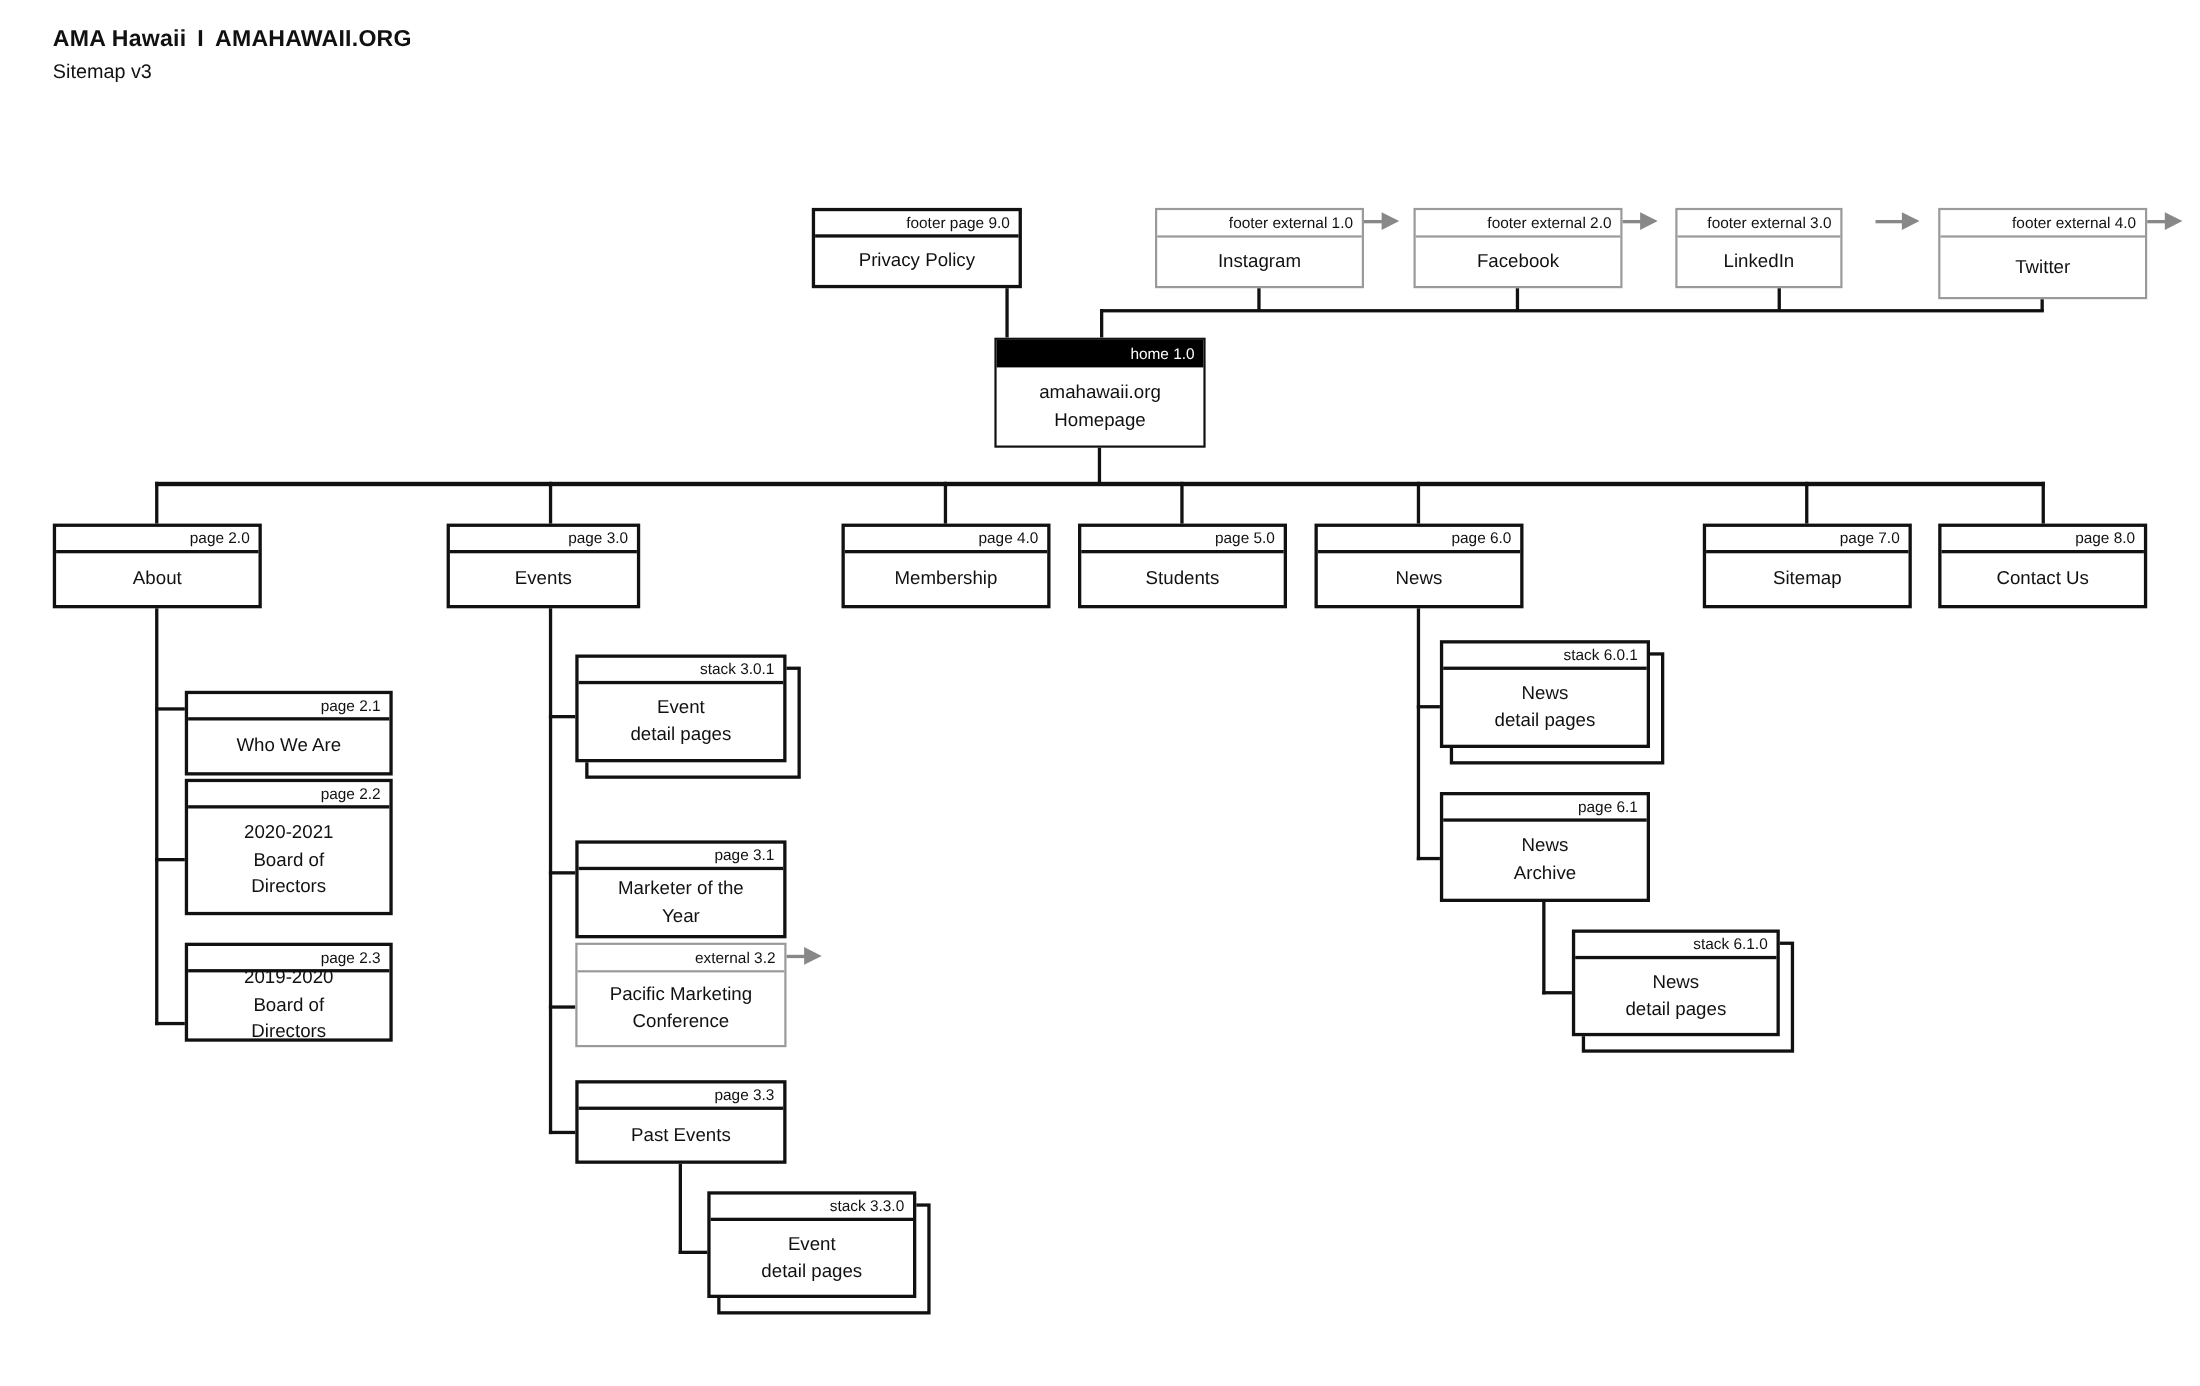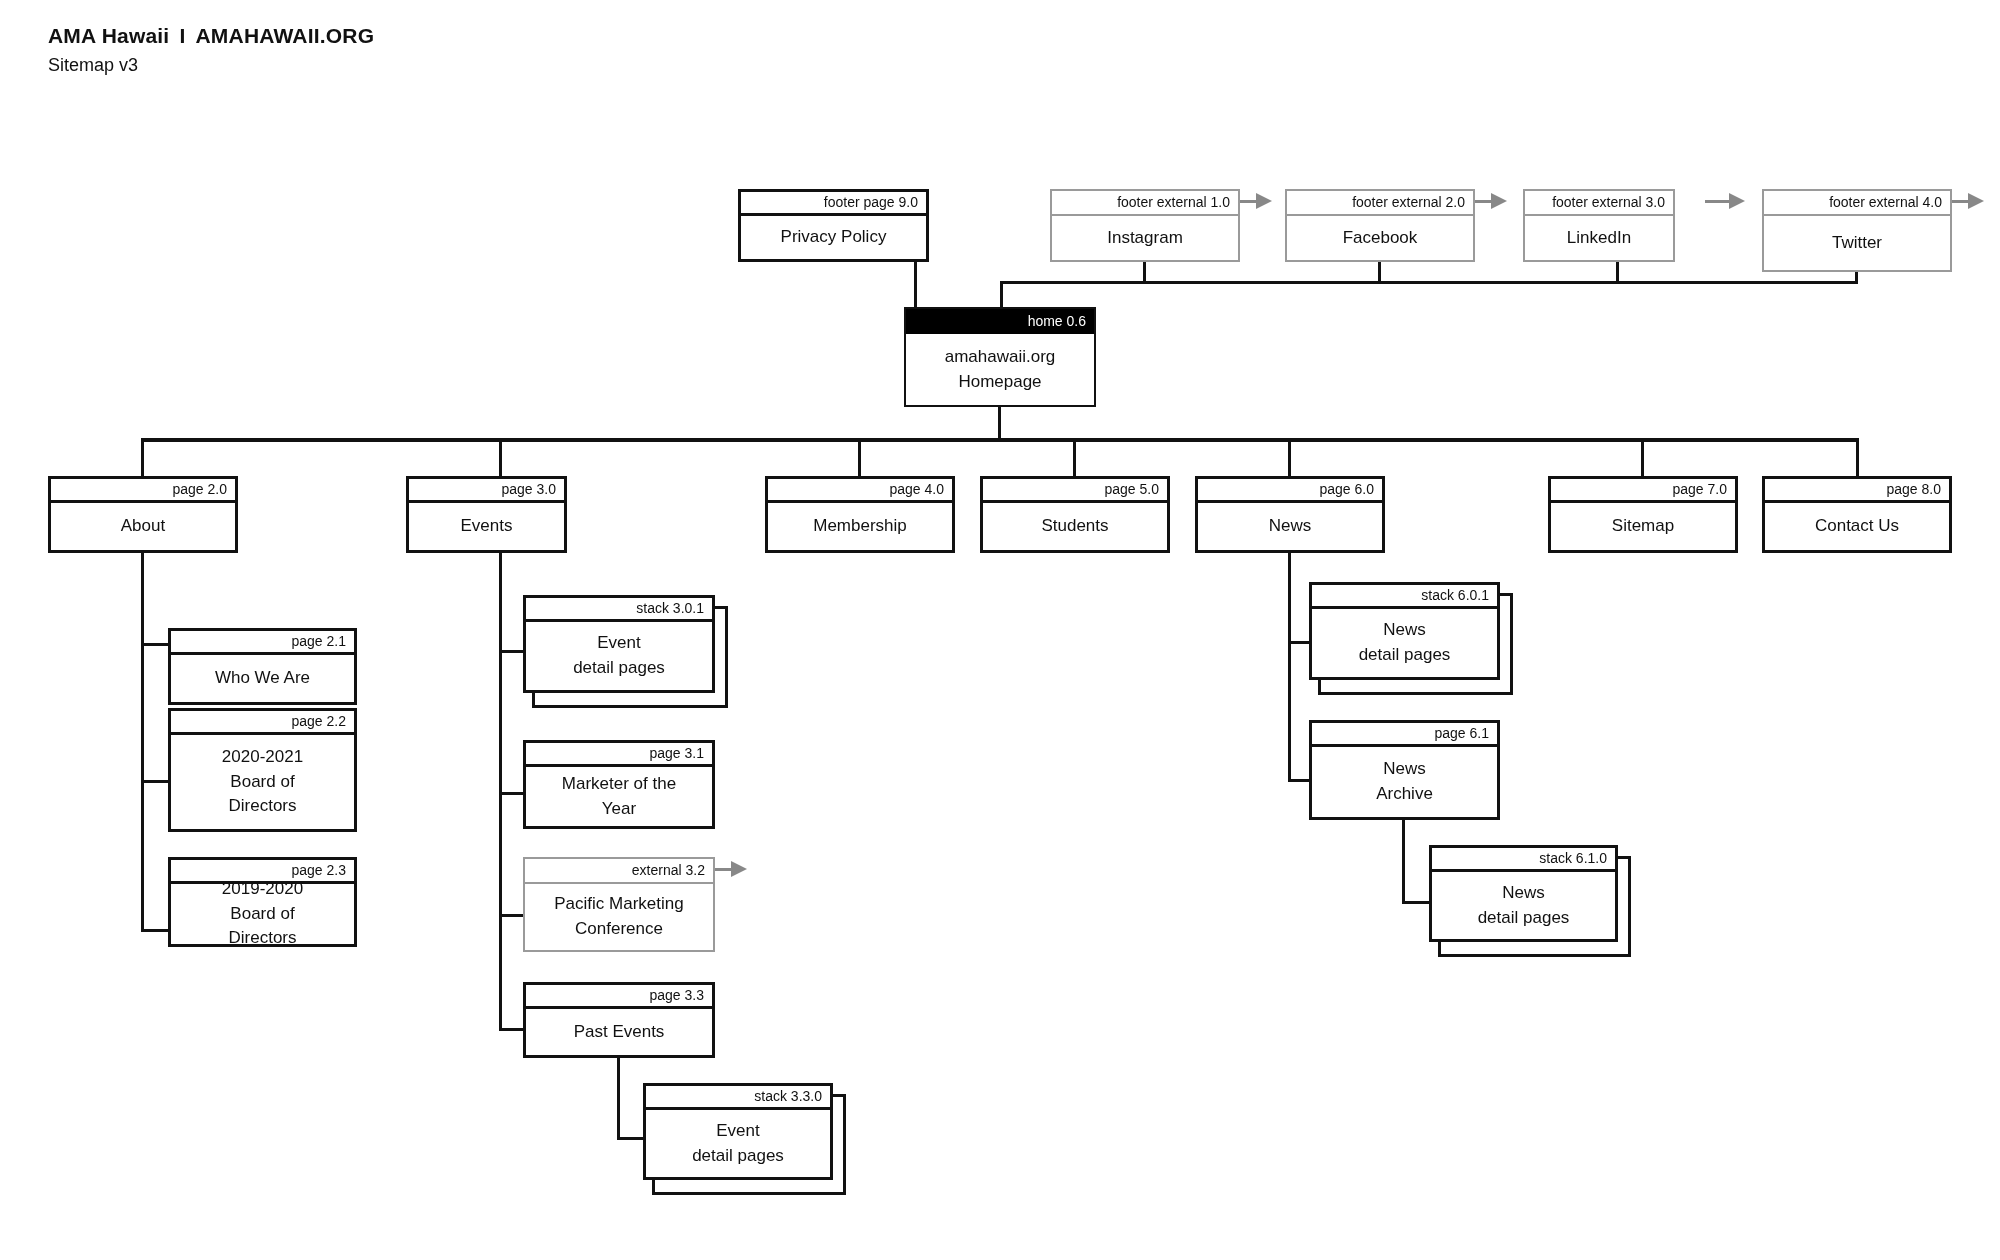--- a/index.html
+++ b/index.html
@@ -127,30 +127,30 @@
   <div class="node external" style="left:1523px;top:189px;width:152px;height:73px">
     <div class="hdr">footer external 3.0</div>
     <div class="body">LinkedIn</div>
   </div>
   <div class="node external" style="left:1762px;top:189px;width:190px;height:83px">
     <div class="hdr">footer external 4.0</div>
     <div class="body">Twitter</div>
   </div>
 
   <div class="node home" style="left:904px;top:307px;width:192px;height:100px">
-    <div class="hdr">home 0.6</div>
+    <div class="hdr">home 1.0</div>
     <div class="body">amahawaii.org
 Homepage</div>
   </div>
 
   <div class="node" style="left:48px;top:476px;width:190px;height:77px">
     <div class="hdr">page 2.0</div>
     <div class="body">About</div>
   </div>
-  <div class="node" style="left:406px;top:476px;width:161px;height:77px">
+  <div class="node" style="left:406px;top:476px;width:176px;height:77px">
     <div class="hdr">page 3.0</div>
     <div class="body">Events</div>
   </div>
   <div class="node" style="left:765px;top:476px;width:190px;height:77px">
     <div class="hdr">page 4.0</div>
     <div class="body">Membership</div>
   </div>
   <div class="node" style="left:980px;top:476px;width:190px;height:77px">
     <div class="hdr">page 5.0</div>
     <div class="body">Students</div>
@@ -183,21 +183,21 @@
     <div class="body">2019-2020
 Board of
 Directors</div>
   </div>
 
   <div class="node stack" style="left:523px;top:595px;width:192px;height:98px">
     <div class="hdr">stack 3.0.1</div>
     <div class="body">Event
 detail pages</div>
   </div>
-  <div class="node" style="left:523px;top:740px;width:192px;height:89px">
+  <div class="node" style="left:523px;top:764px;width:192px;height:89px">
     <div class="hdr">page 3.1</div>
     <div class="body">Marketer of the
 Year</div>
   </div>
   <div class="node external" style="left:523px;top:857px;width:192px;height:95px">
     <div class="hdr">external 3.2</div>
     <div class="body">Pacific Marketing
 Conference</div>
   </div>
   <div class="node" style="left:523px;top:982px;width:192px;height:76px">

